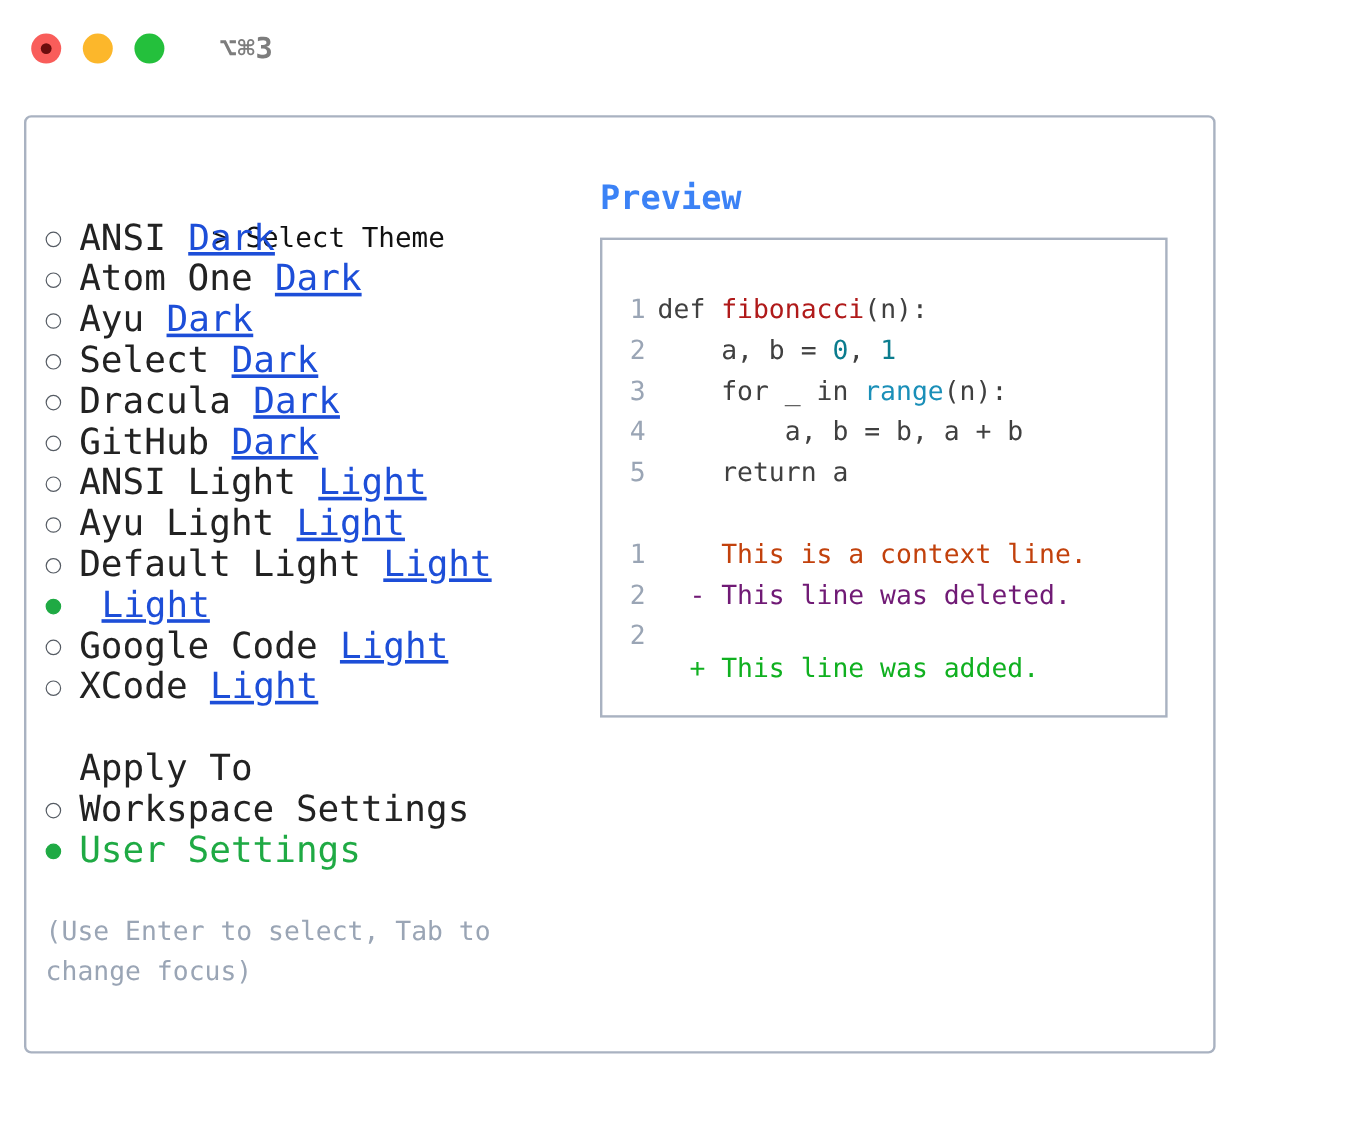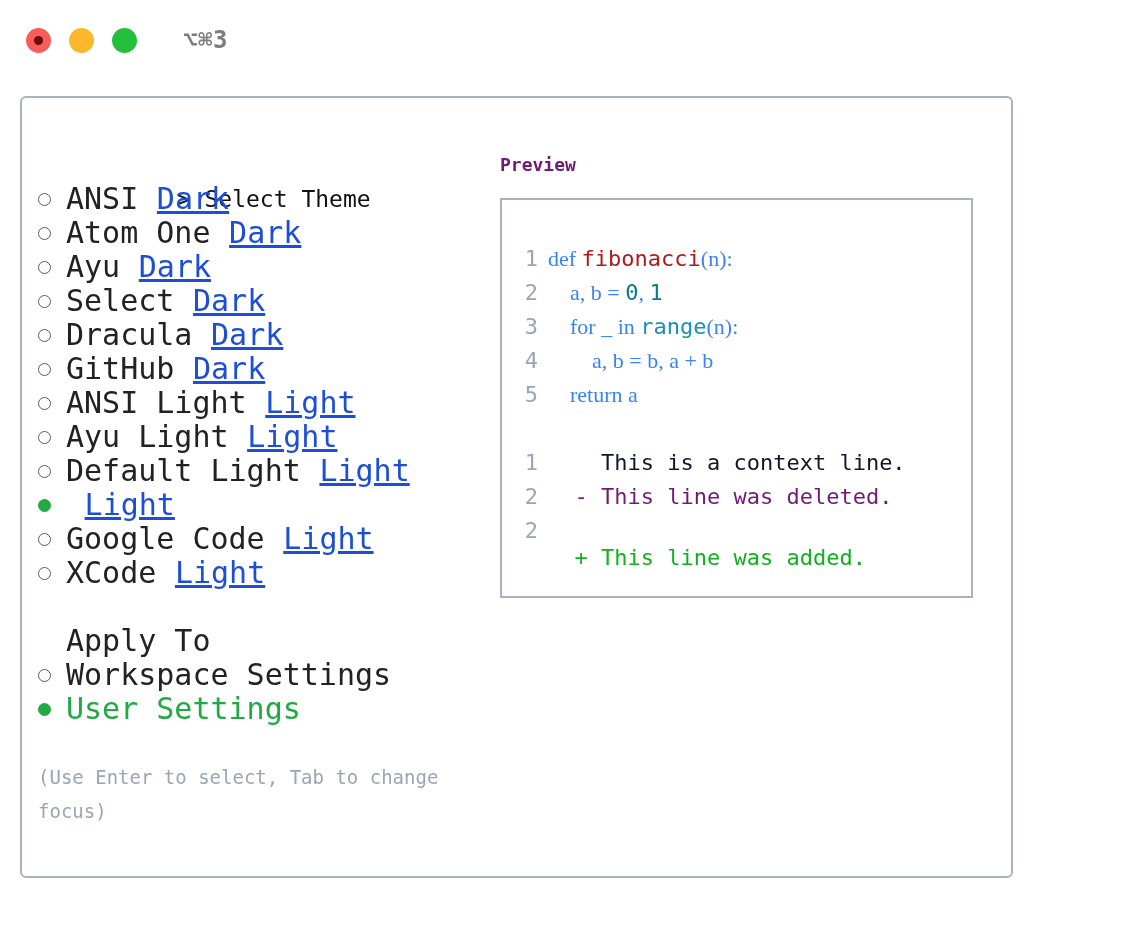--- a/index.html
+++ b/index.html
@@ -141,37 +141,37 @@
   .variant {
     color: #1d4ed8;
     margin-left: 0.62em;
     text-decoration: underline;
   }
 
   .spacer { height: 34px; }
 
   .hint {
     margin-top: 34px;
-    font-size: 19px;
+    font-size: 22px;
     line-height: 34px;
     color: #9aa5b5;
     width: 410px;
   }
 
   
   .right-col {
     position: absolute;
     left: 478px;
     top: 50px;
     width: 490px;
   }
   .preview-title {
-    font-size: 18px;
+    font-size: 28px;
     font-weight: bold;
-    color: #701a75;
+    color: #3b82f6;
     line-height: 34px;
     height: 34px;
   }
   .preview-box {
     margin-top: 16px;
     width: 473px;
     height: 400px;
     box-sizing: border-box;
     border: 2px solid #a9b2c1;
     background: #ffffff;
@@ -191,25 +191,25 @@
     text-align: right;
     color: #9aa5b5;
     padding-right: 10px;
     box-sizing: border-box;
   }
   .code-text { white-space: pre; }
 
   .tok-fn   { color: #b01a1a; }
   .tok-num  { color: #0b7c8e; }
   .tok-call { color: #1a8fb8; }
-  .tok-plain{ color: #3b82f6; font-family: Liberation Serif, serif; }
+  .tok-plain{ color: #404040; }
 
   .blank-row { height: 34px; }
 
-  .diff-ctx { color: #0f172a; }
+  .diff-ctx { color: #c2410c; }
   .diff-del { color: #701a75; }
   .diff-add { color: #10b020; margin-top: 27px; }
 </style>
 </head>
 <body>
 
 <div class="window">
 
   <div class="titlebar">
     <div class="traffic">

